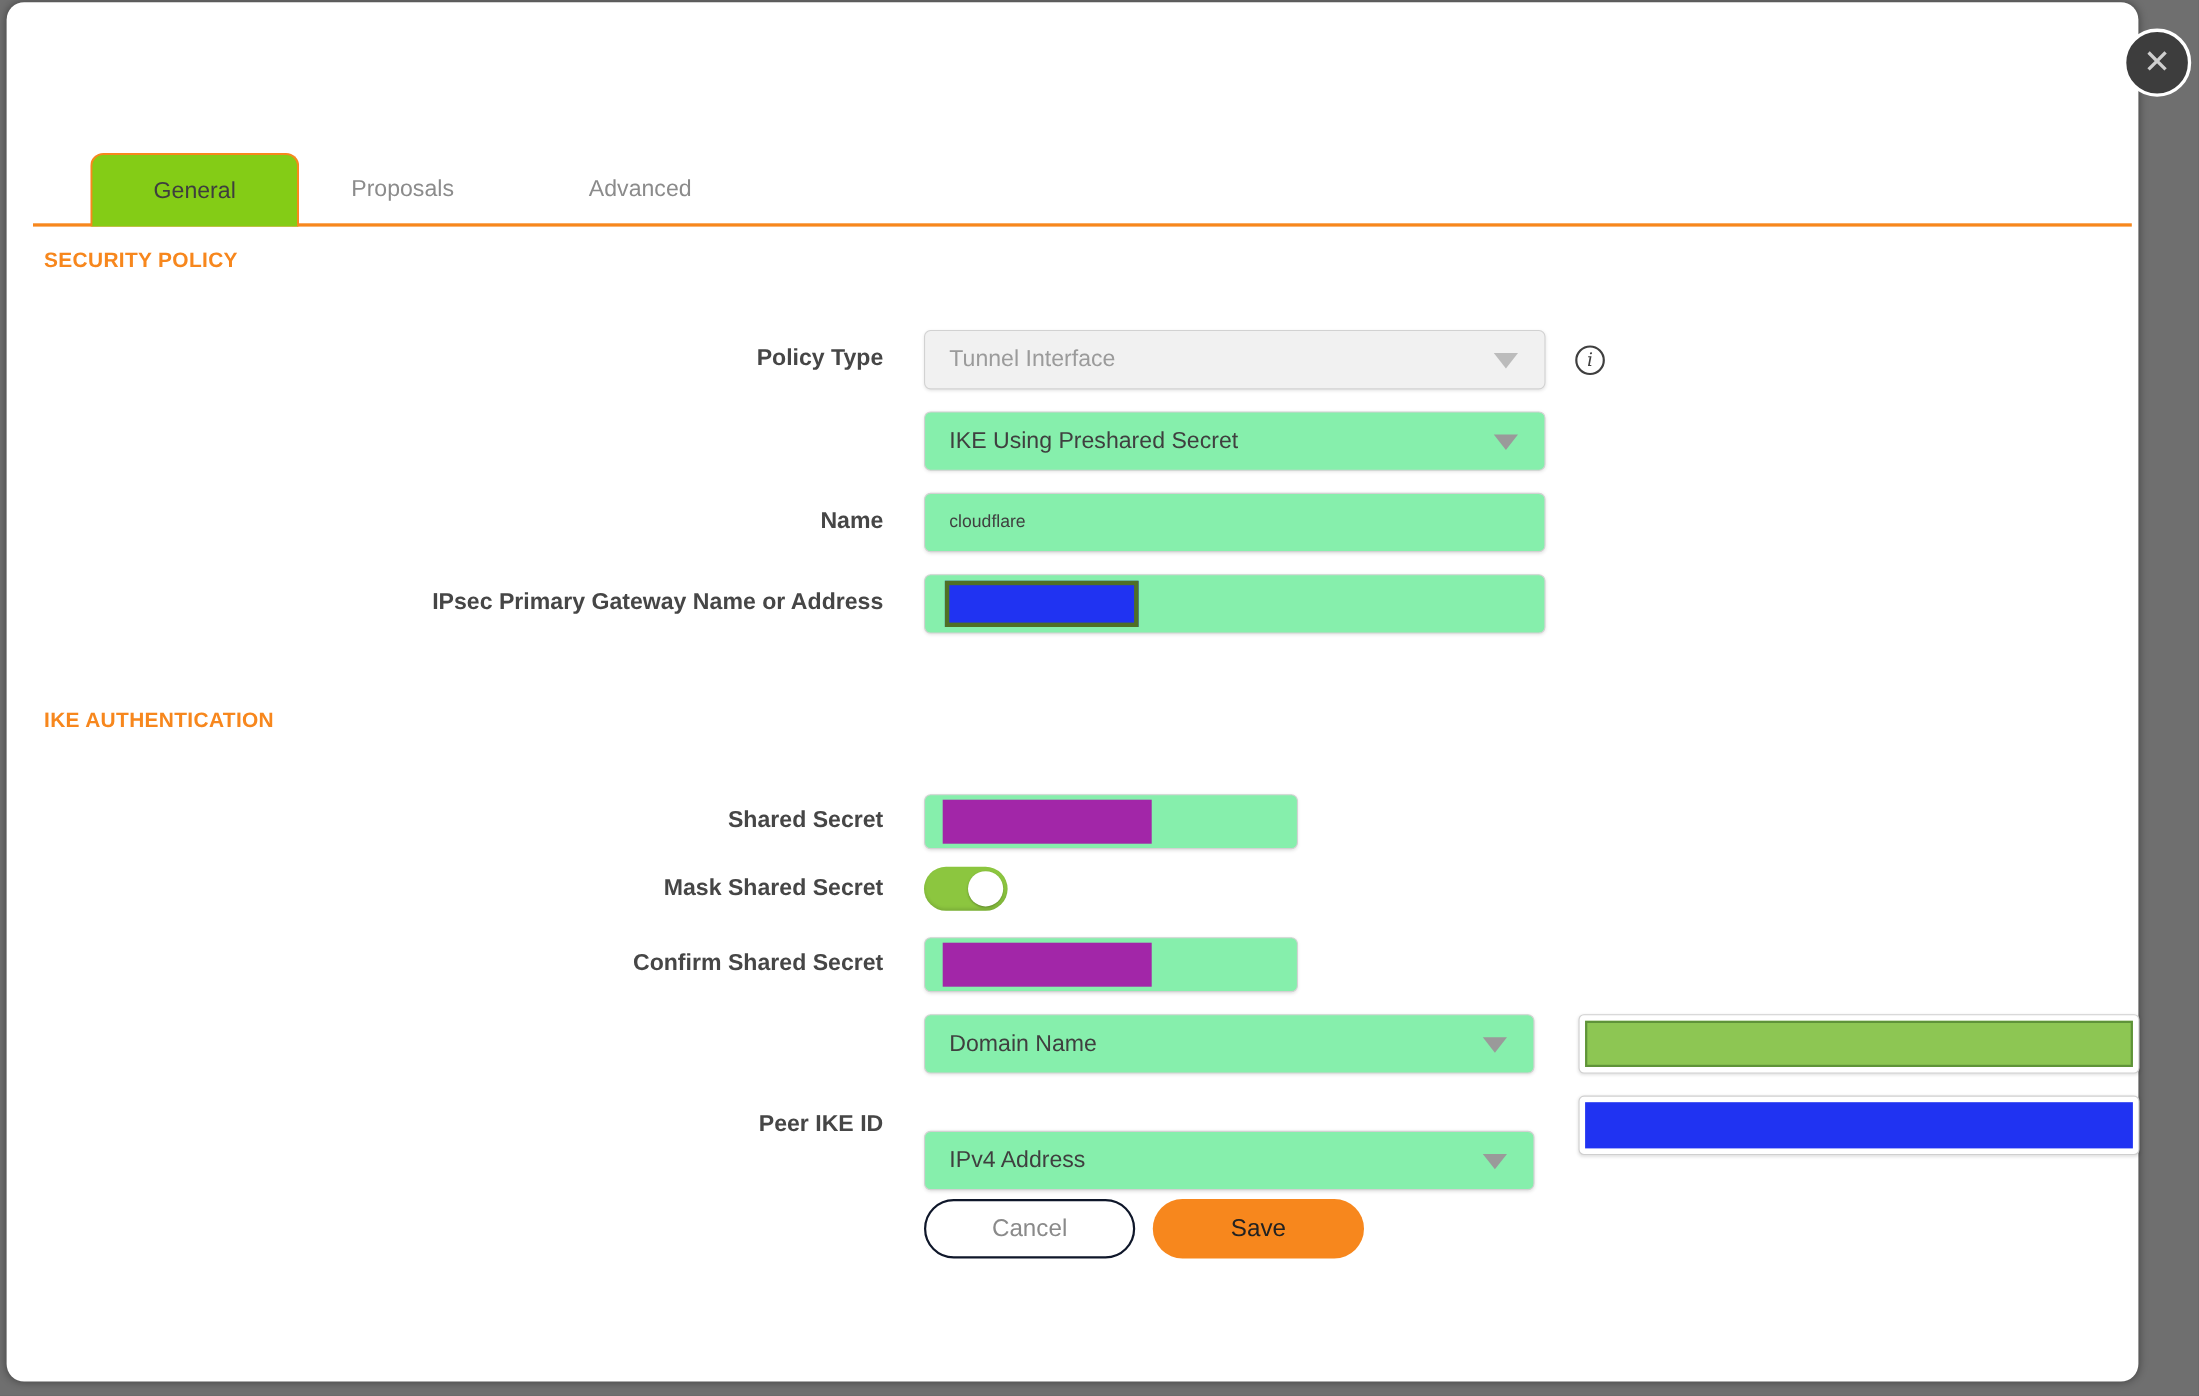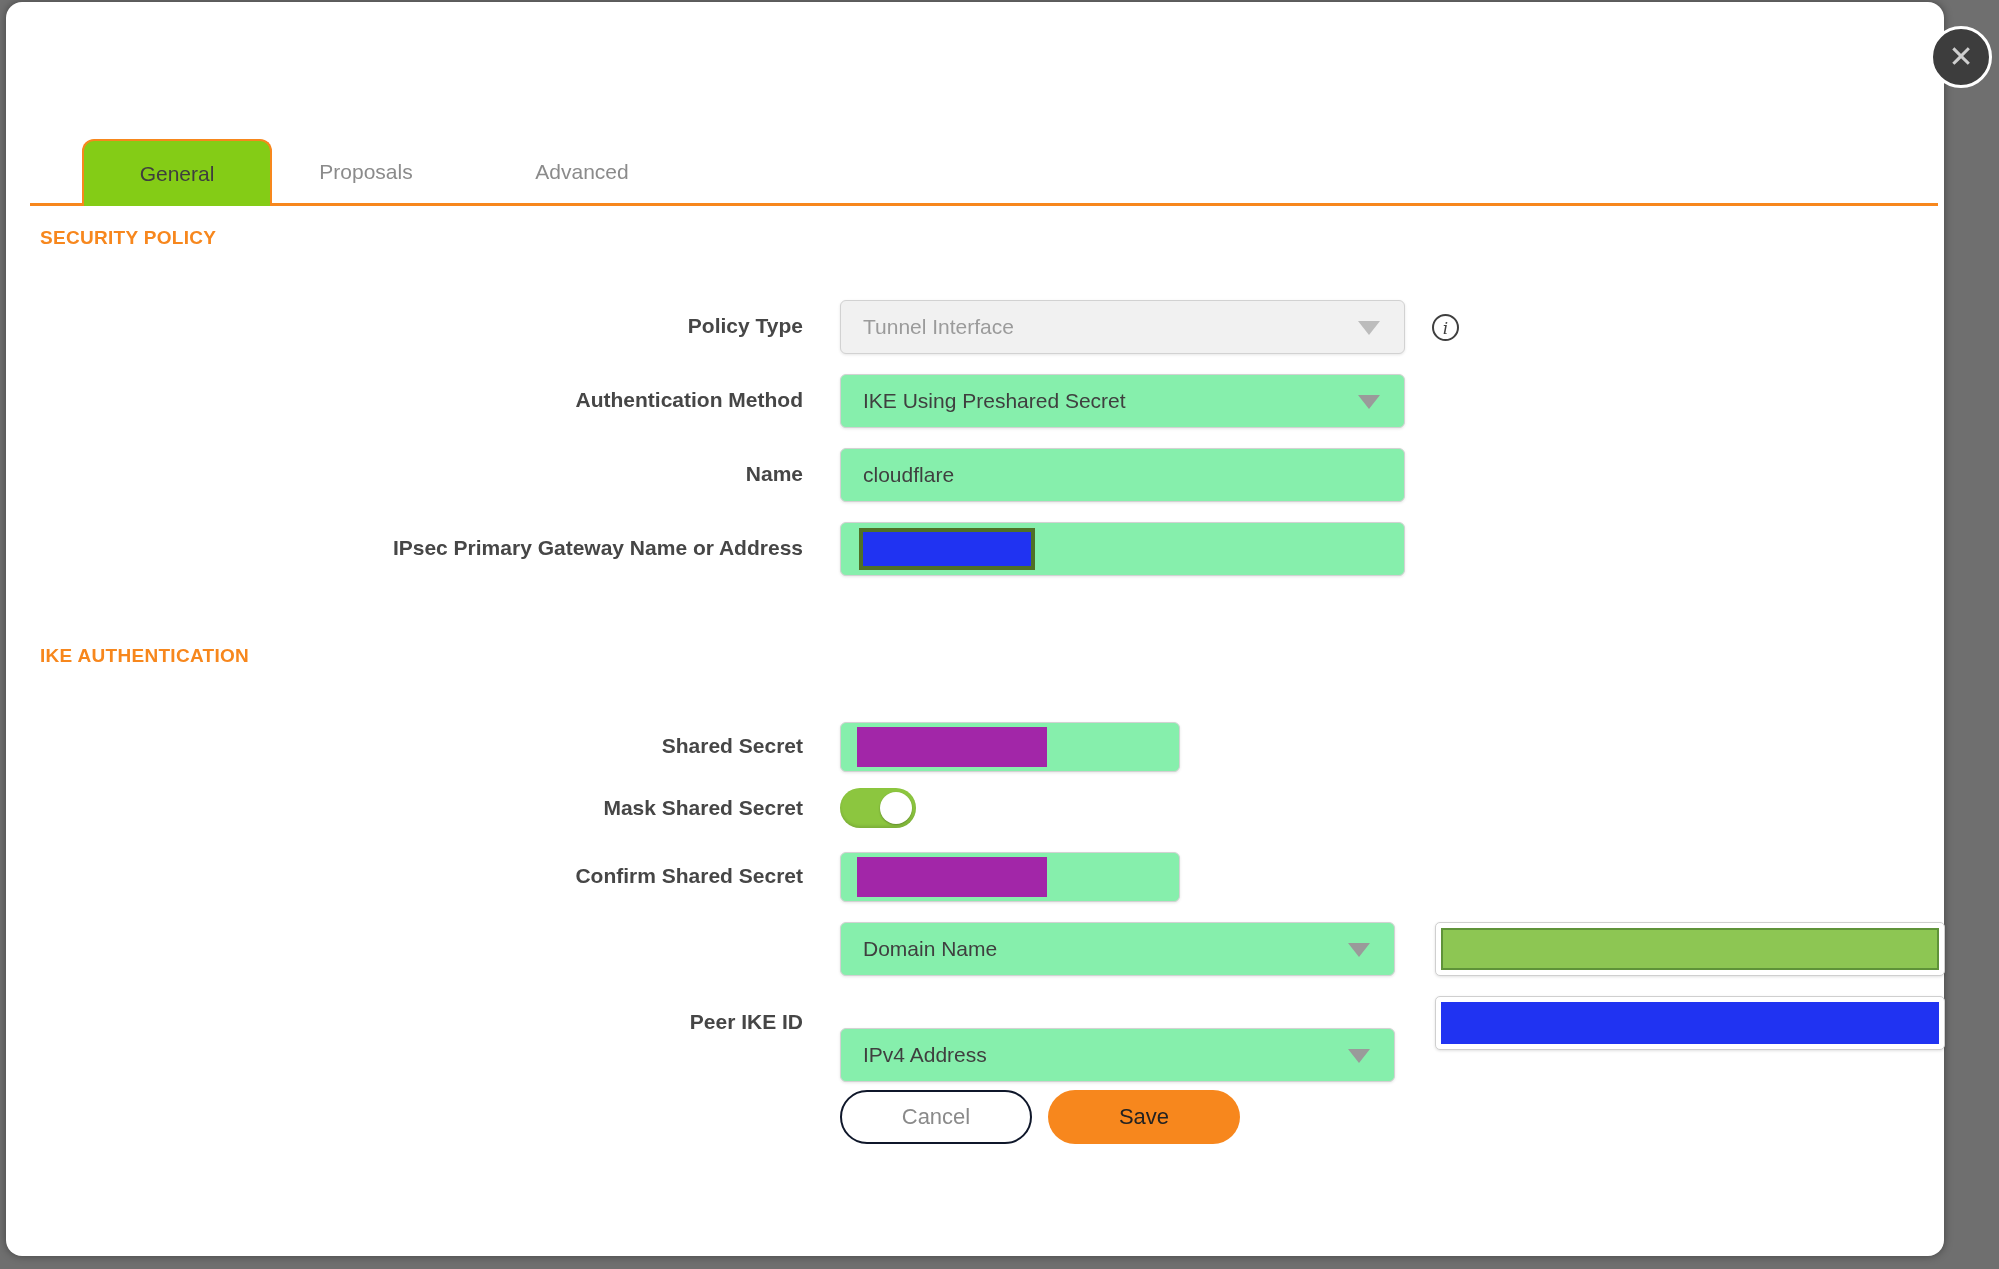--- a/index.html
+++ b/index.html
@@ -29,21 +29,21 @@
 
   .selectbox,.textinput{position:absolute;left:840px;box-sizing:border-box;background:#86efac;
       border:1px solid #d2d2d2;border-radius:6px;box-shadow:0 1px 3px rgba(0,0,0,.10);
       font-size:21px;color:#3f3f3f;display:flex;align-items:center;padding:0 22px;}
   .selectbox{cursor:pointer;}
   .selectbox .caret{position:absolute;right:24px;top:50%;margin-top:-6px;width:0;height:0;
       border-left:11px solid transparent;border-right:11px solid transparent;border-top:14px solid #9a9a9a;}
   .selectbox.disabled{background:#f1f1f1;color:#9b9b9b;cursor:default;}
   .selectbox.disabled .caret{border-top-color:#bcbcbc;}
 
-  .textinput input{border:none;outline:none;background:transparent;font-size:21px;color:#3f3f3f;
+  .textinput input{border:none;outline:none;background:transparent;font-size:16px;color:#3f3f3f;
       font-family:"Liberation Sans",sans-serif;width:100%;padding:0;}
 
   .info-icon{position:absolute;left:1432px;top:314px;width:27px;height:27px;border:2px solid #3f3f3f;
       border-radius:50%;display:flex;align-items:center;justify-content:center;box-sizing:border-box;
       font-family:"DejaVu Serif",serif;font-style:italic;font-size:17px;color:#3f3f3f;}
 
   .redact{position:absolute;}
   .redact.blue-bordered{left:18px;top:5px;width:176px;height:42px;background:var(--blue);
       border:4px solid var(--olive);box-sizing:border-box;}
   .redact.purple{left:16px;top:4px;width:190px;height:40px;background:var(--purple);}
@@ -91,21 +91,20 @@
 
     <div class="field-label" style="top:314px;">Policy Type</div>
     <div class="selectbox disabled" style="top:300px;width:565px;height:54px;text-align:right;">
       <span>Tunnel Interface</span>
       <span class="caret"></span>
     </div>
     <div class="info-icon">
       <span>i</span>
     </div>
 
-    <div class="field-label" style="top:388px;">Authentication Method</div>
     <div class="selectbox" style="top:374px;width:565px;height:54px;">
       <span>IKE Using Preshared Secret</span>
       <span class="caret"></span>
     </div>
 
     <div class="field-label" style="top:462px;">Name</div>
     <div class="textinput" style="top:448px;width:565px;height:54px;">
       <input type="text" value="cloudflare" style="">
     </div>
 

